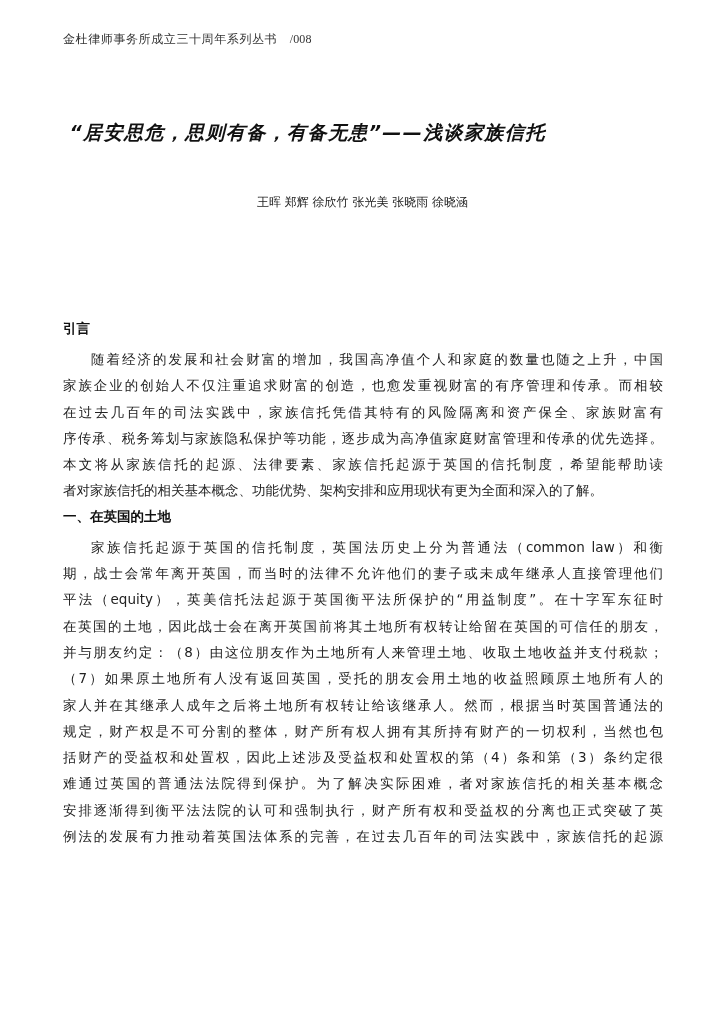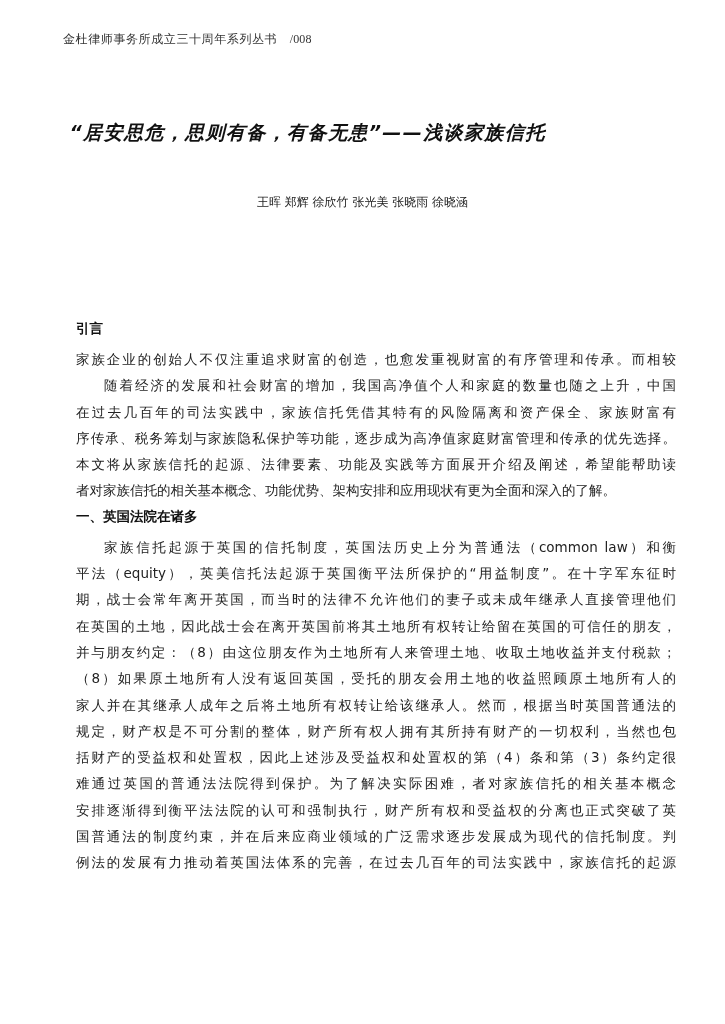--- a/index.html
+++ b/index.html
@@ -48,21 +48,21 @@
       width: 725px;
       top: 165px;
       text-align: center;
       font-size: 12px;
       color: #222222;
       white-space: nowrap;
       margin-top: 29px;
     }
     .body {
       position: absolute;
-      left: 76px;
+      left: 63px;
       top: 318px;
       width: 600px;
     }
     .heading {
       font-size: 13.5px;
       font-weight: bold;
       color: #111111;
       height: 28px;
       line-height: 20px;
       white-space: nowrap;
@@ -90,34 +90,33 @@
   <span>金杜律师事务所成立三十周年系列丛书</span>
   <span class="page-no">/008</span>
 </div>
 
 <div class="title">“居安思危，思则有备，有备无患”——浅谈家族信托</div>
 <div class="authors">王晖 郑辉 徐欣竹 张光美 张晓雨 徐晓涵</div>
 
 <div class="body">
 
   <div class="heading">引言</div>
+  <div class="line indent">随着经济的发展和社会财富的增加，我国高净值个人和家庭的数量也随之上升，中国</div>
   <div class="line">家族企业的创始人不仅注重追求财富的创造，也愈发重视财富的有序管理和传承。而相较</div>
-  <div class="line indent">随着经济的发展和社会财富的增加，我国高净值个人和家庭的数量也随之上升，中国</div>
   <div class="line">在过去几百年的司法实践中，家族信托凭借其特有的风险隔离和资产保全、家族财富有</div>
   <div class="line">序传承、税务筹划与家族隐私保护等功能，逐步成为高净值家庭财富管理和传承的优先选择。</div>
-  <div class="line">本文将从家族信托的起源、法律要素、功能及实践等方面展开介绍及阐述，希望能帮助读</div>
+  <div class="line">本文将从家族信托的起源、法律要素、家族信托起源于英国的信托制度，希望能帮助读</div>
   <div class="line last">者对家族信托的相关基本概念、功能优势、架构安排和应用现状有更为全面和深入的了解。</div>
 
-  <div class="heading" style="margin-top:2px;">一、英国法院在诸多</div>
+  <div class="heading" style="margin-top:2px;">一、在英国的土地</div>
   <div class="line indent">家族信托起源于英国的信托制度，英国法历史上分为普通法（common law）和衡</div>
+  <div class="line">期，战士会常年离开英国，而当时的法律不允许他们的妻子或未成年继承人直接管理他们</div>
   <div class="line">平法（equity），英美信托法起源于英国衡平法所保护的“用益制度”。在十字军东征时</div>
-  <div class="line">期，战士会常年离开英国，而当时的法律不允许他们的妻子或未成年继承人直接管理他们</div>
   <div class="line">在英国的土地，因此战士会在离开英国前将其土地所有权转让给留在英国的可信任的朋友，</div>
   <div class="line">并与朋友约定：（8）由这位朋友作为土地所有人来管理土地、收取土地收益并支付税款；</div>
-  <div class="line">（8）如果原土地所有人没有返回英国，受托的朋友会用土地的收益照顾原土地所有人的</div>
+  <div class="line">（7）如果原土地所有人没有返回英国，受托的朋友会用土地的收益照顾原土地所有人的</div>
   <div class="line">家人并在其继承人成年之后将土地所有权转让给该继承人。然而，根据当时英国普通法的</div>
   <div class="line">规定，财产权是不可分割的整体，财产所有权人拥有其所持有财产的一切权利，当然也包</div>
   <div class="line">括财产的受益权和处置权，因此上述涉及受益权和处置权的第（4）条和第（3）条约定很</div>
   <div class="line">难通过英国的普通法法院得到保护。为了解决实际困难，者对家族信托的相关基本概念</div>
   <div class="line">安排逐渐得到衡平法法院的认可和强制执行，财产所有权和受益权的分离也正式突破了英</div>
-  <div class="line">国普通法的制度约束，并在后来应商业领域的广泛需求逐步发展成为现代的信托制度。判</div>
   <div class="line">例法的发展有力推动着英国法体系的完善，在过去几百年的司法实践中，家族信托的起源</div>
 </div>
 
 </body></html>

